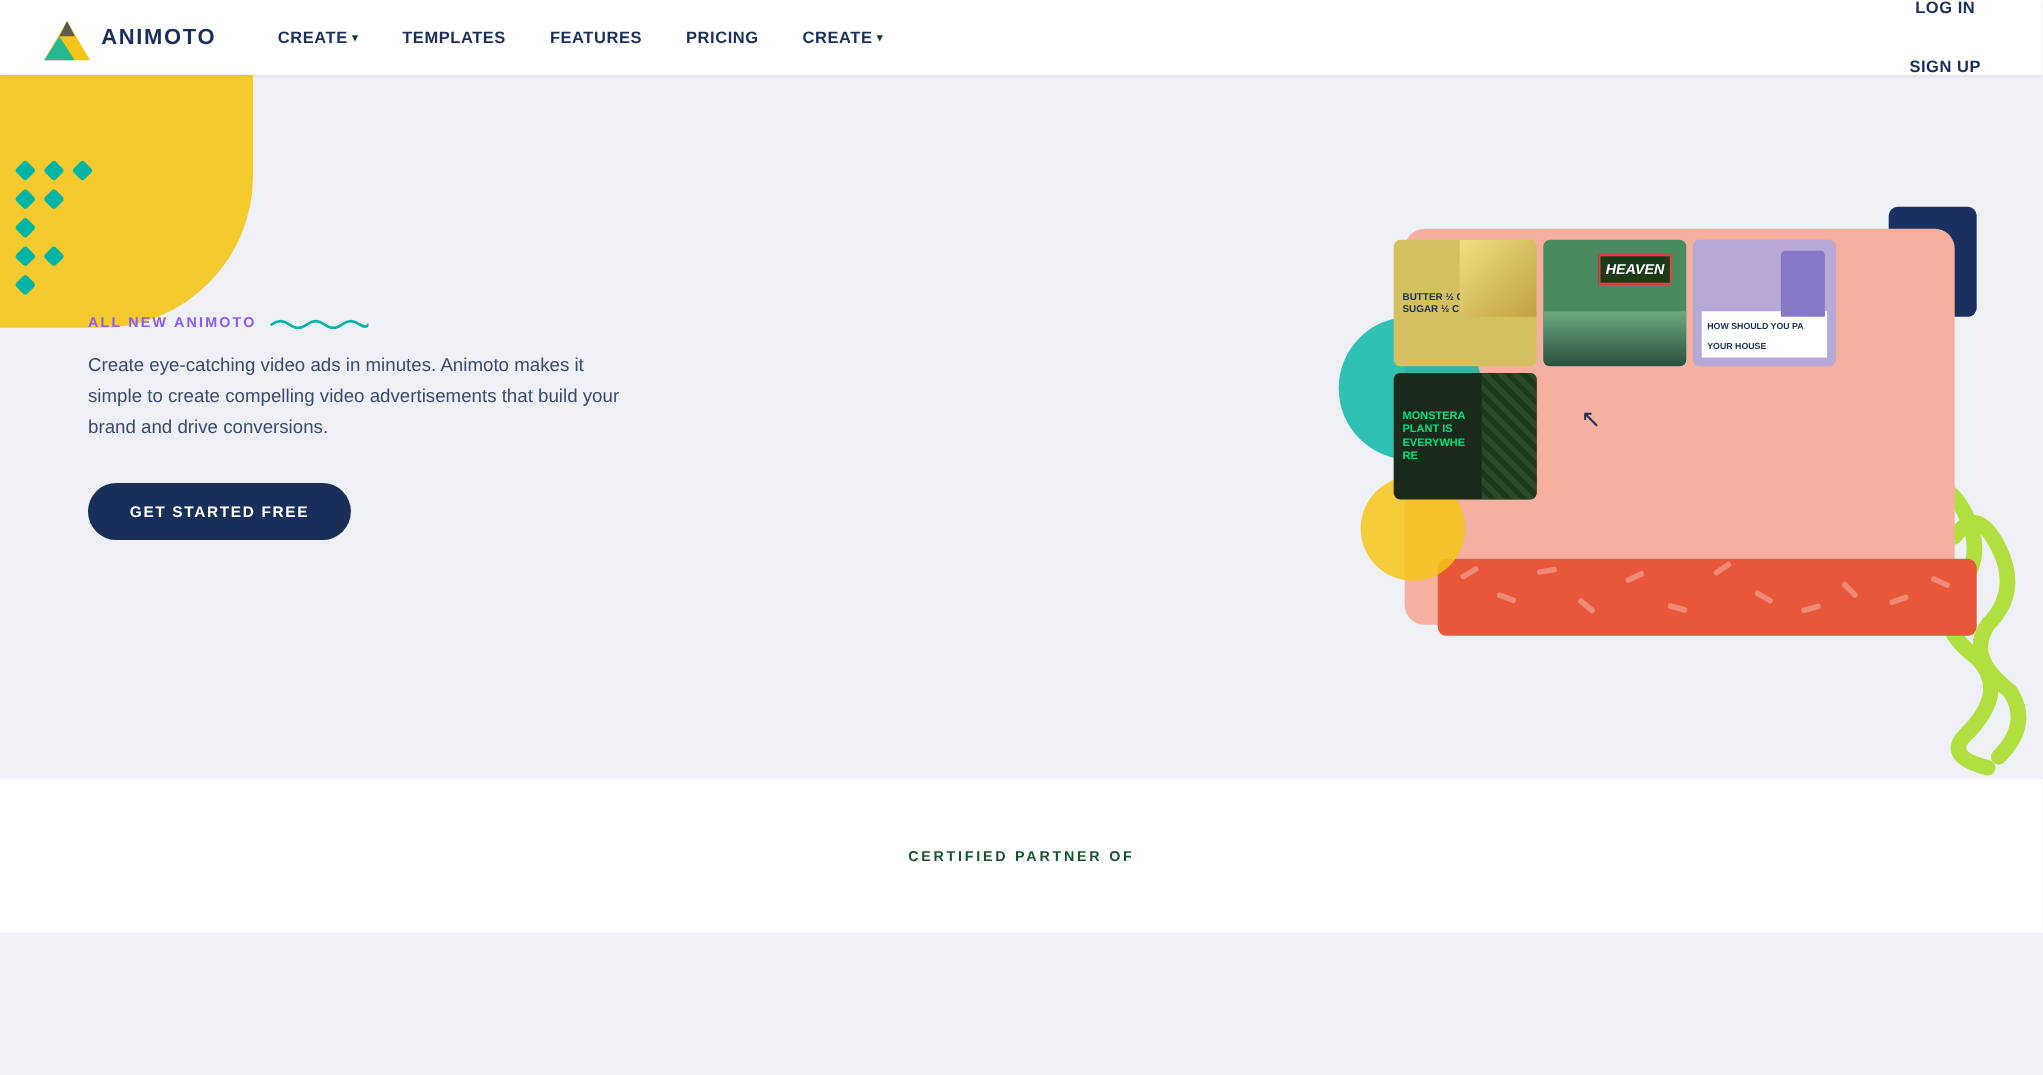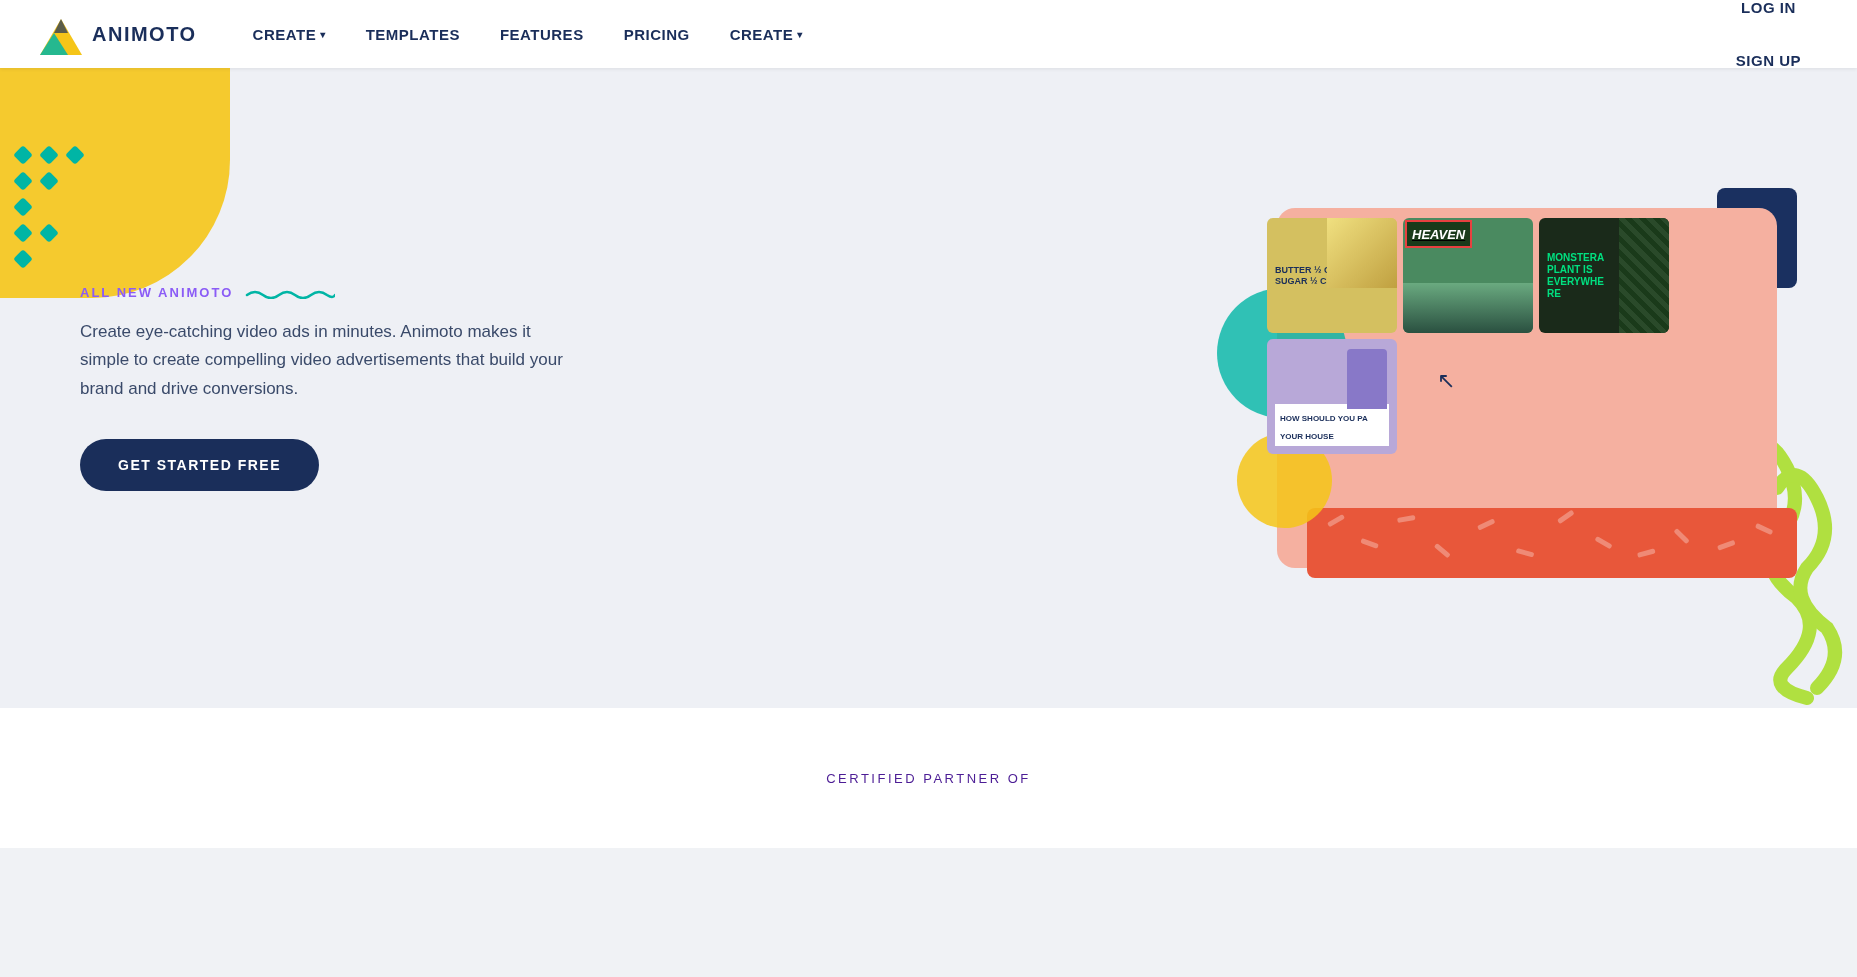--- a/index.html
+++ b/index.html
@@ -242,23 +242,23 @@
       background: #ffffff;
       padding: 48px 40px;
       text-align: center;
       min-height: 140px;
       display: flex;
       align-items: center;
       justify-content: center;
     }
     .certified-label {
       font-size: 13px;
-      font-weight: 400;
+      font-weight: 700;
       letter-spacing: 2.5px;
-      color: #4c1d95;
+      color: #14532d;
     }
   </style>
 </head>
 <body>
 
 <nav class="navbar">
   <div class="logo-area">
     <svg class="logo-triangle" viewBox="0 0 42 42" xmlns="http://www.w3.org/2000/svg">
       <polygon points="0,42 21,6 42,42" fill="#f5c518"></polygon>
       <polygon points="0,42 14,20 28,42" fill="#00b5a5" opacity="0.85"></polygon>
@@ -382,48 +382,48 @@
 
         <div class="video-thumb thumb-2" style="background:#d4c060;">
           <div class="thumb-overlay">
             <span class="thumb-text thumb-text-dark" style="font-size:9px;">butter ½ cup<br>sugar ½ cup</span>
           </div>
 
           <div style="position:absolute; top:0; right:0; width:70px; height:70px; background:linear-gradient(135deg,#f0e080,#c0a040);"></div>
         </div>
 
         <div class="video-thumb thumb-3" style="background:#4a8a60;">
-          <div class="thumb-overlay" style="padding:2px; align-items:flex-start; justify-content:flex-start;text-decoration:underline;">
+          <div class="thumb-overlay" style="padding:13px; align-items:flex-end; justify-content:flex-start;">
             <div style="border:2px solid #e84040; padding:3px 5px; background:#1a3a1a;">
               <span class="thumb-text" style="font-size:13px; font-weight:900; color:#fff; font-style:italic;">HEAVEN</span>
             </div>
           </div>
 
           <div style="position:absolute; bottom:0; left:0; right:0; height:50px; background:linear-gradient(180deg,#6aaa80,#2a5040);"></div>
         </div>
 
-
-        <div class="video-thumb thumb-5" style="background:#1a2a1a;">
-          <div class="thumb-overlay">
-            <span class="thumb-text thumb-text-green" style="font-size:10px; font-weight:900; line-height:1.2;">MONSTERA<br>PLANT IS<br>EVERYWHE<br>RE</span>
-          </div>
-
-          <div style="position:absolute; right:0; top:0; width:50px; height:100%; background:repeating-linear-gradient(45deg,#2a4a2a,#2a4a2a 5px,#1a3a1a 5px,#1a3a1a 10px);"></div>
-        </div>
 
         <div class="video-thumb thumb-6" style="background:#b8a8d8;">
           <div class="thumb-overlay" style="justify-content:flex-end;">
             <div style="background:#fff; padding:3px 5px; width:100%;">
               <span class="thumb-text" style="font-size:8px; font-weight:900; color:#1a2e5a;">HOW SHOULD YOU PA<br>YOUR HOUSE</span>
             </div>
           </div>
 
           <div style="position:absolute; top:10px; right:10px; width:40px; height:60px; background:#8878c8; border-radius:4px 4px 0 0;"></div>
         </div>
 
+        <div class="video-thumb thumb-5" style="background:#1a2a1a;">
+          <div class="thumb-overlay">
+            <span class="thumb-text thumb-text-green" style="font-size:10px; font-weight:900; line-height:1.2;">MONSTERA<br>PLANT IS<br>EVERYWHE<br>RE</span>
+          </div>
+
+          <div style="position:absolute; right:0; top:0; width:50px; height:100%; background:repeating-linear-gradient(45deg,#2a4a2a,#2a4a2a 5px,#1a3a1a 5px,#1a3a1a 10px);"></div>
+        </div>
+
       </div>
 
       <div style="position:absolute; top:180px; left:220px; z-index:30; font-size:22px; color:#1a2e5a;">↖</div>
 
     </div>
   </div>
 
 </section>
 
 <section class="certified">

